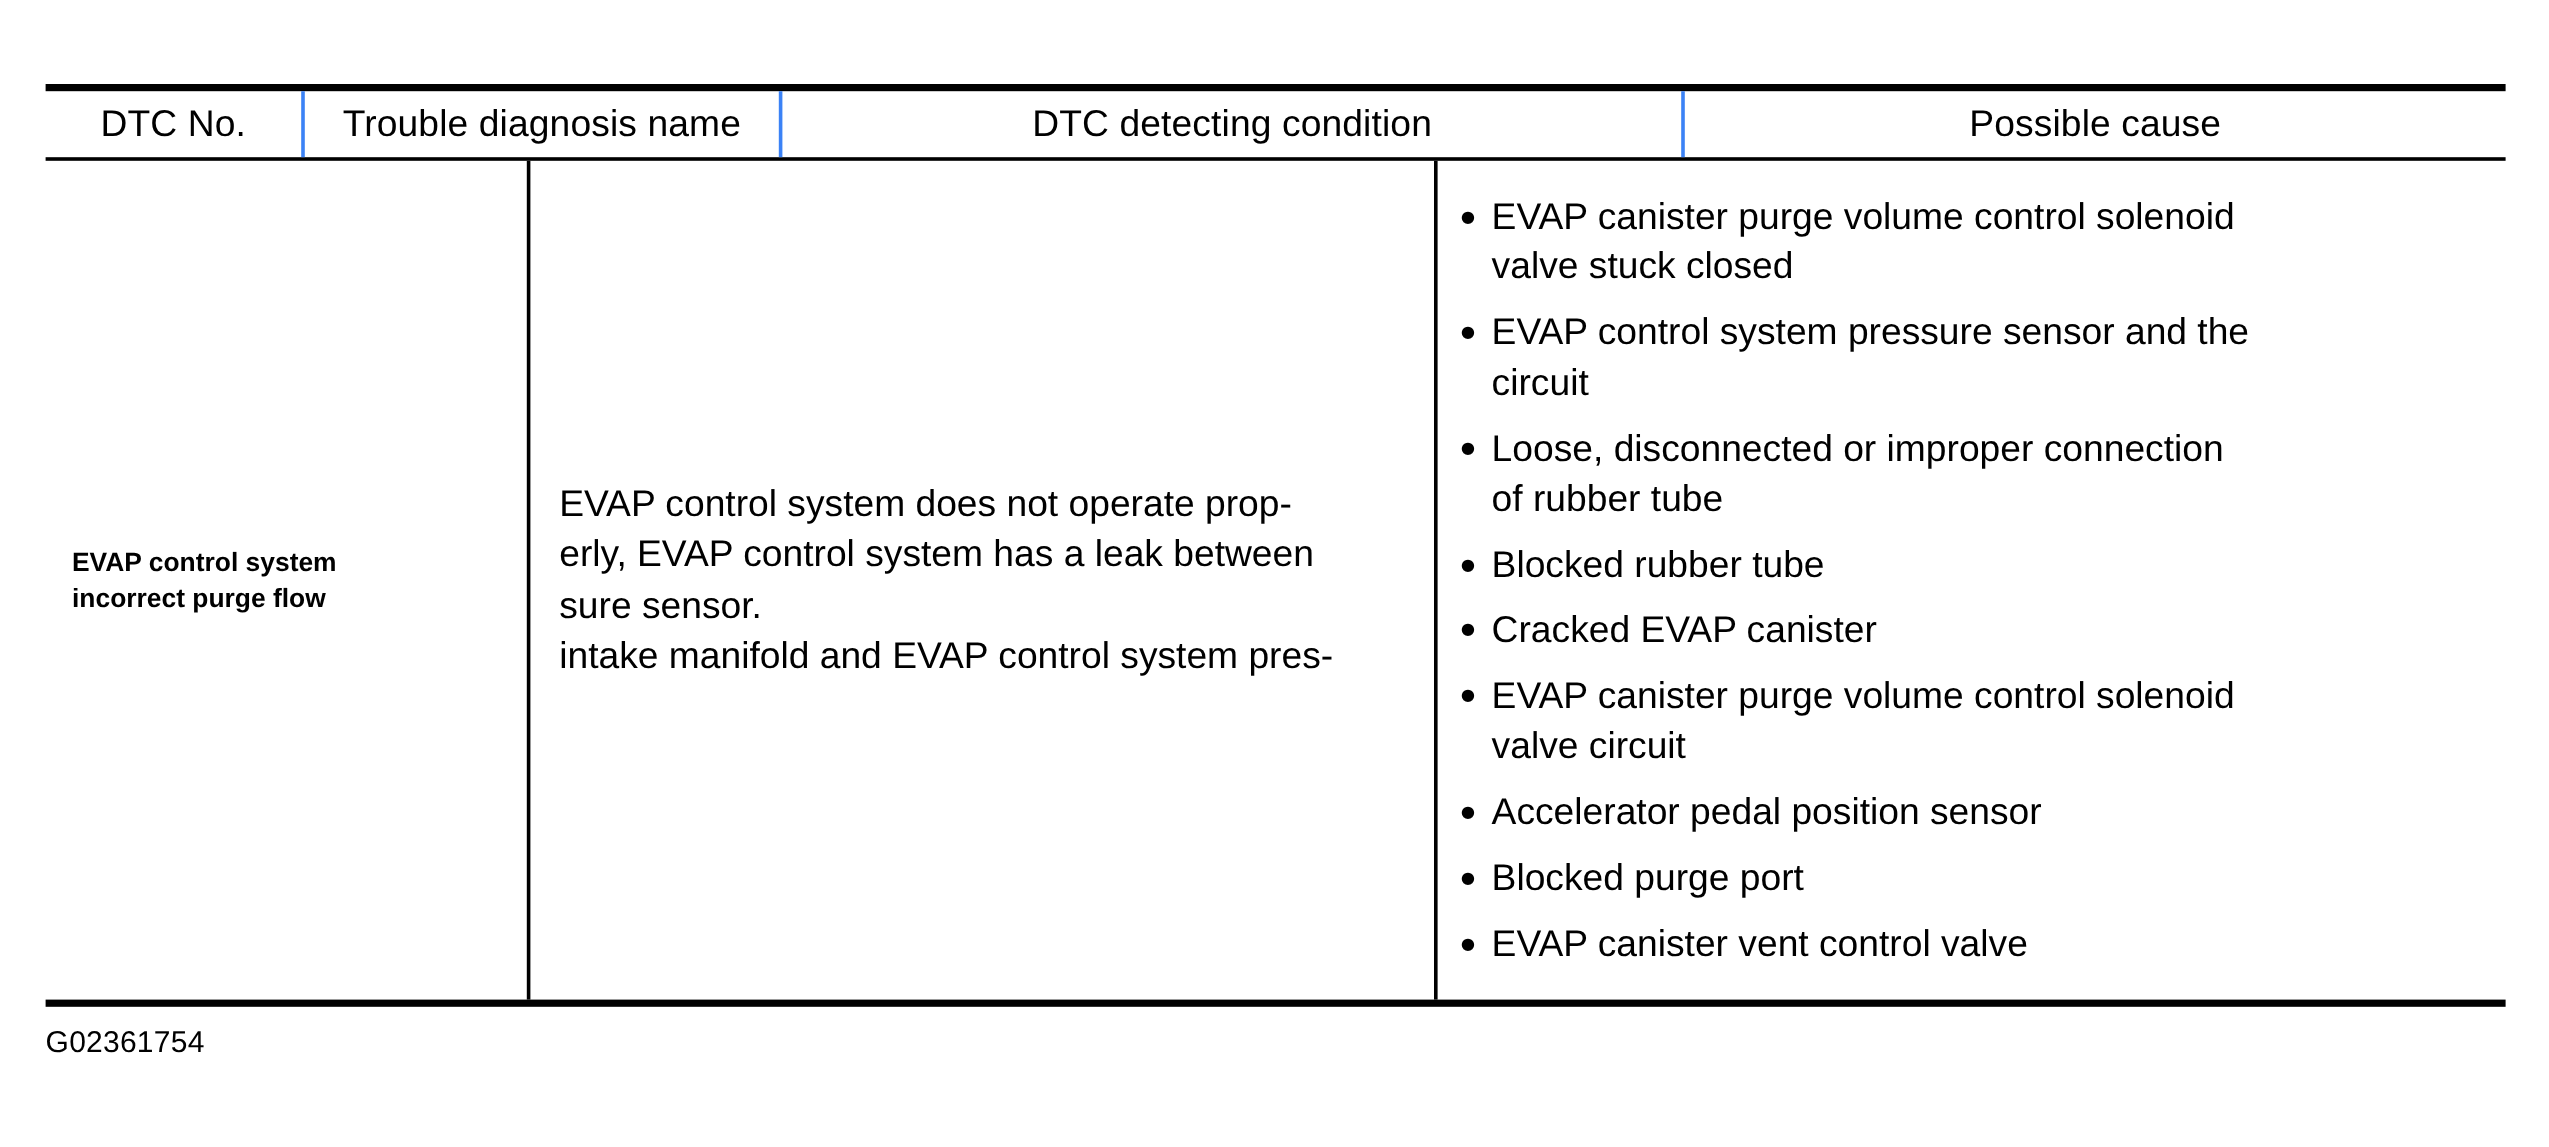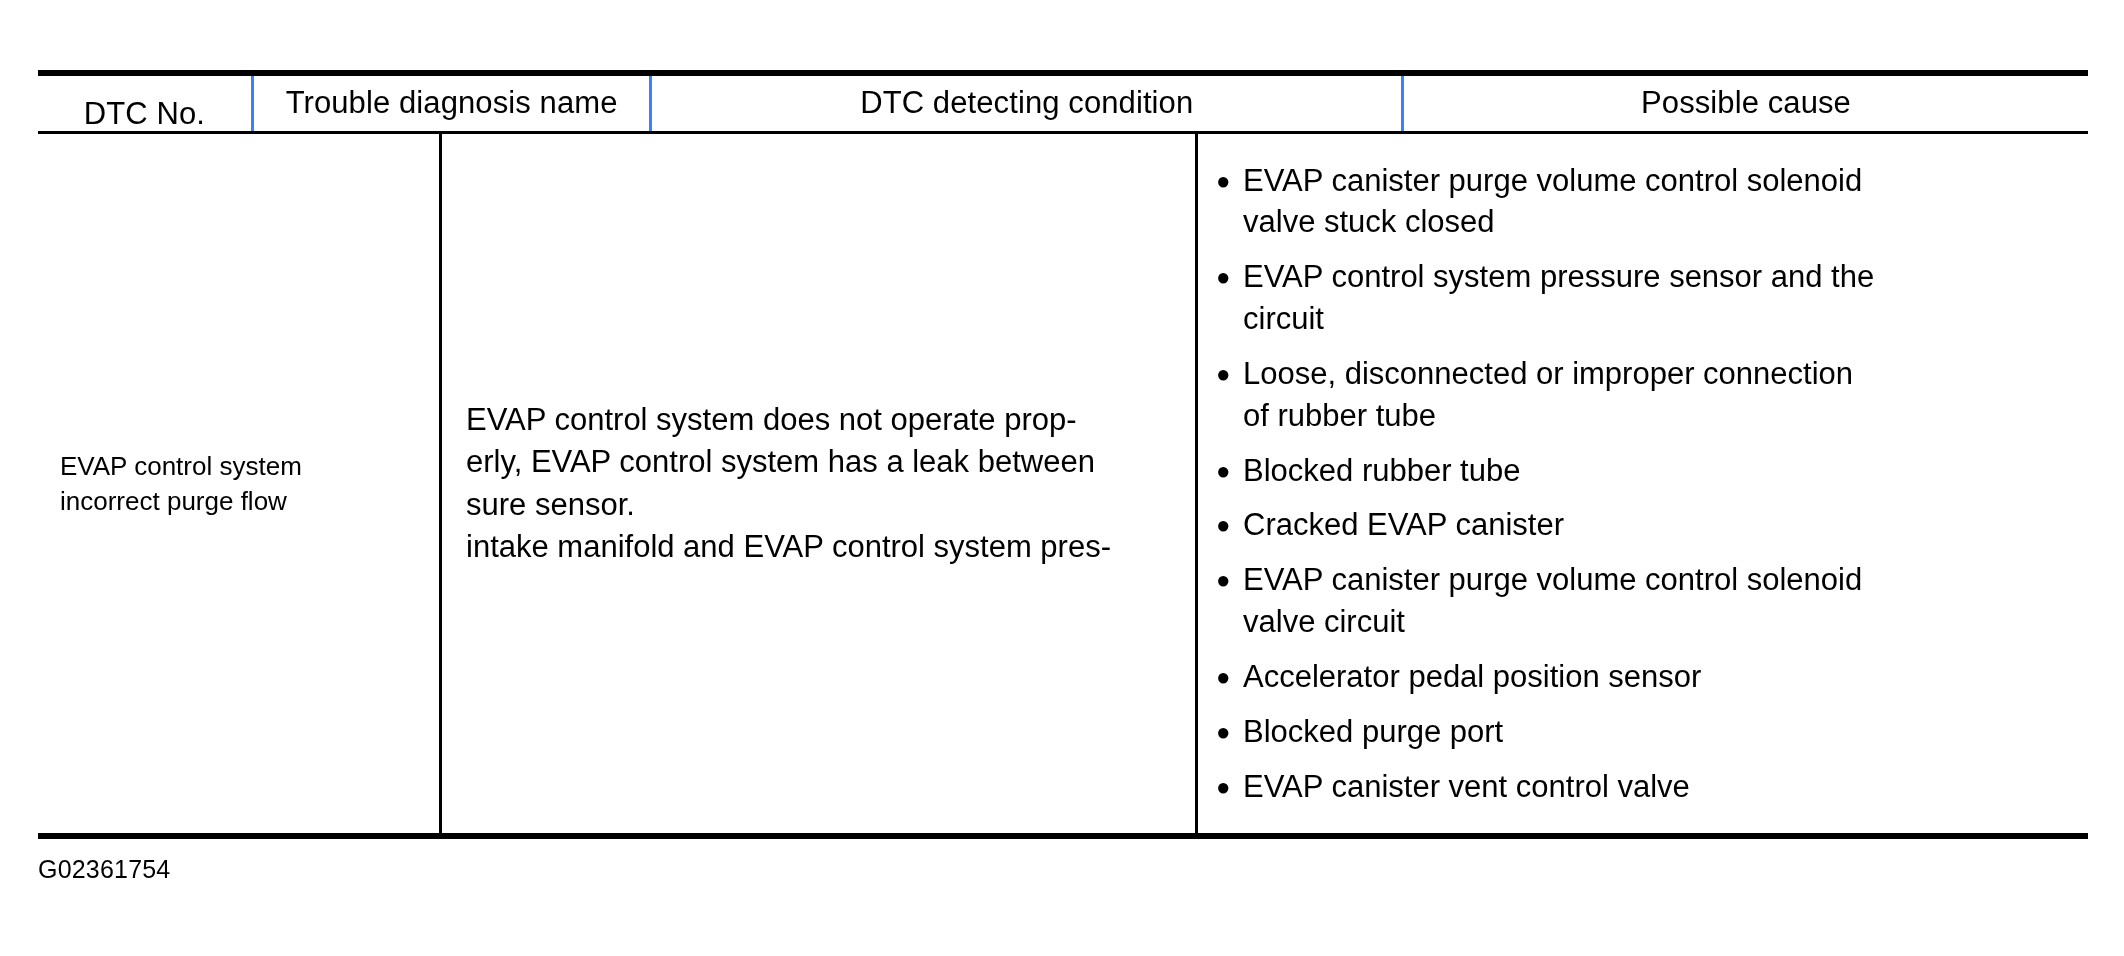--- a/index.html
+++ b/index.html
@@ -69,36 +69,37 @@
     box-sizing: border-box;
     display: flex;
     flex-direction: column;
     justify-content: center;
   }
   .body-cell + .body-cell {
     border-left: 3px solid #000000;
   }
 
   
-  .col-dtc      { width: 214px; align-items: flex-end; }
+  .col-dtc      { width: 214px; }
   .col-name     { width: 401px; }
   .col-cond     { width: 756px; }
   .col-cause    { width: 691px; }
 
   
   .cell-pad-dtc {
     padding-left: 24px;
     font-size: 31px;
     line-height: 1.32;
   }
   .cell-pad-name {
     padding-left: 22px;
     padding-right: 14px;
-    font-size: 26px;
+    font-size: 22px;
     line-height: 1.32;
+    font-weight: bold;
   }
   .cell-pad-cond {
     padding-left: 24px;
     font-size: 31px;
     line-height: 1.36;
   }
   .cell-pad-cause {
     padding-left: 18px;
     padding-right: 10px;
     font-size: 31px;

